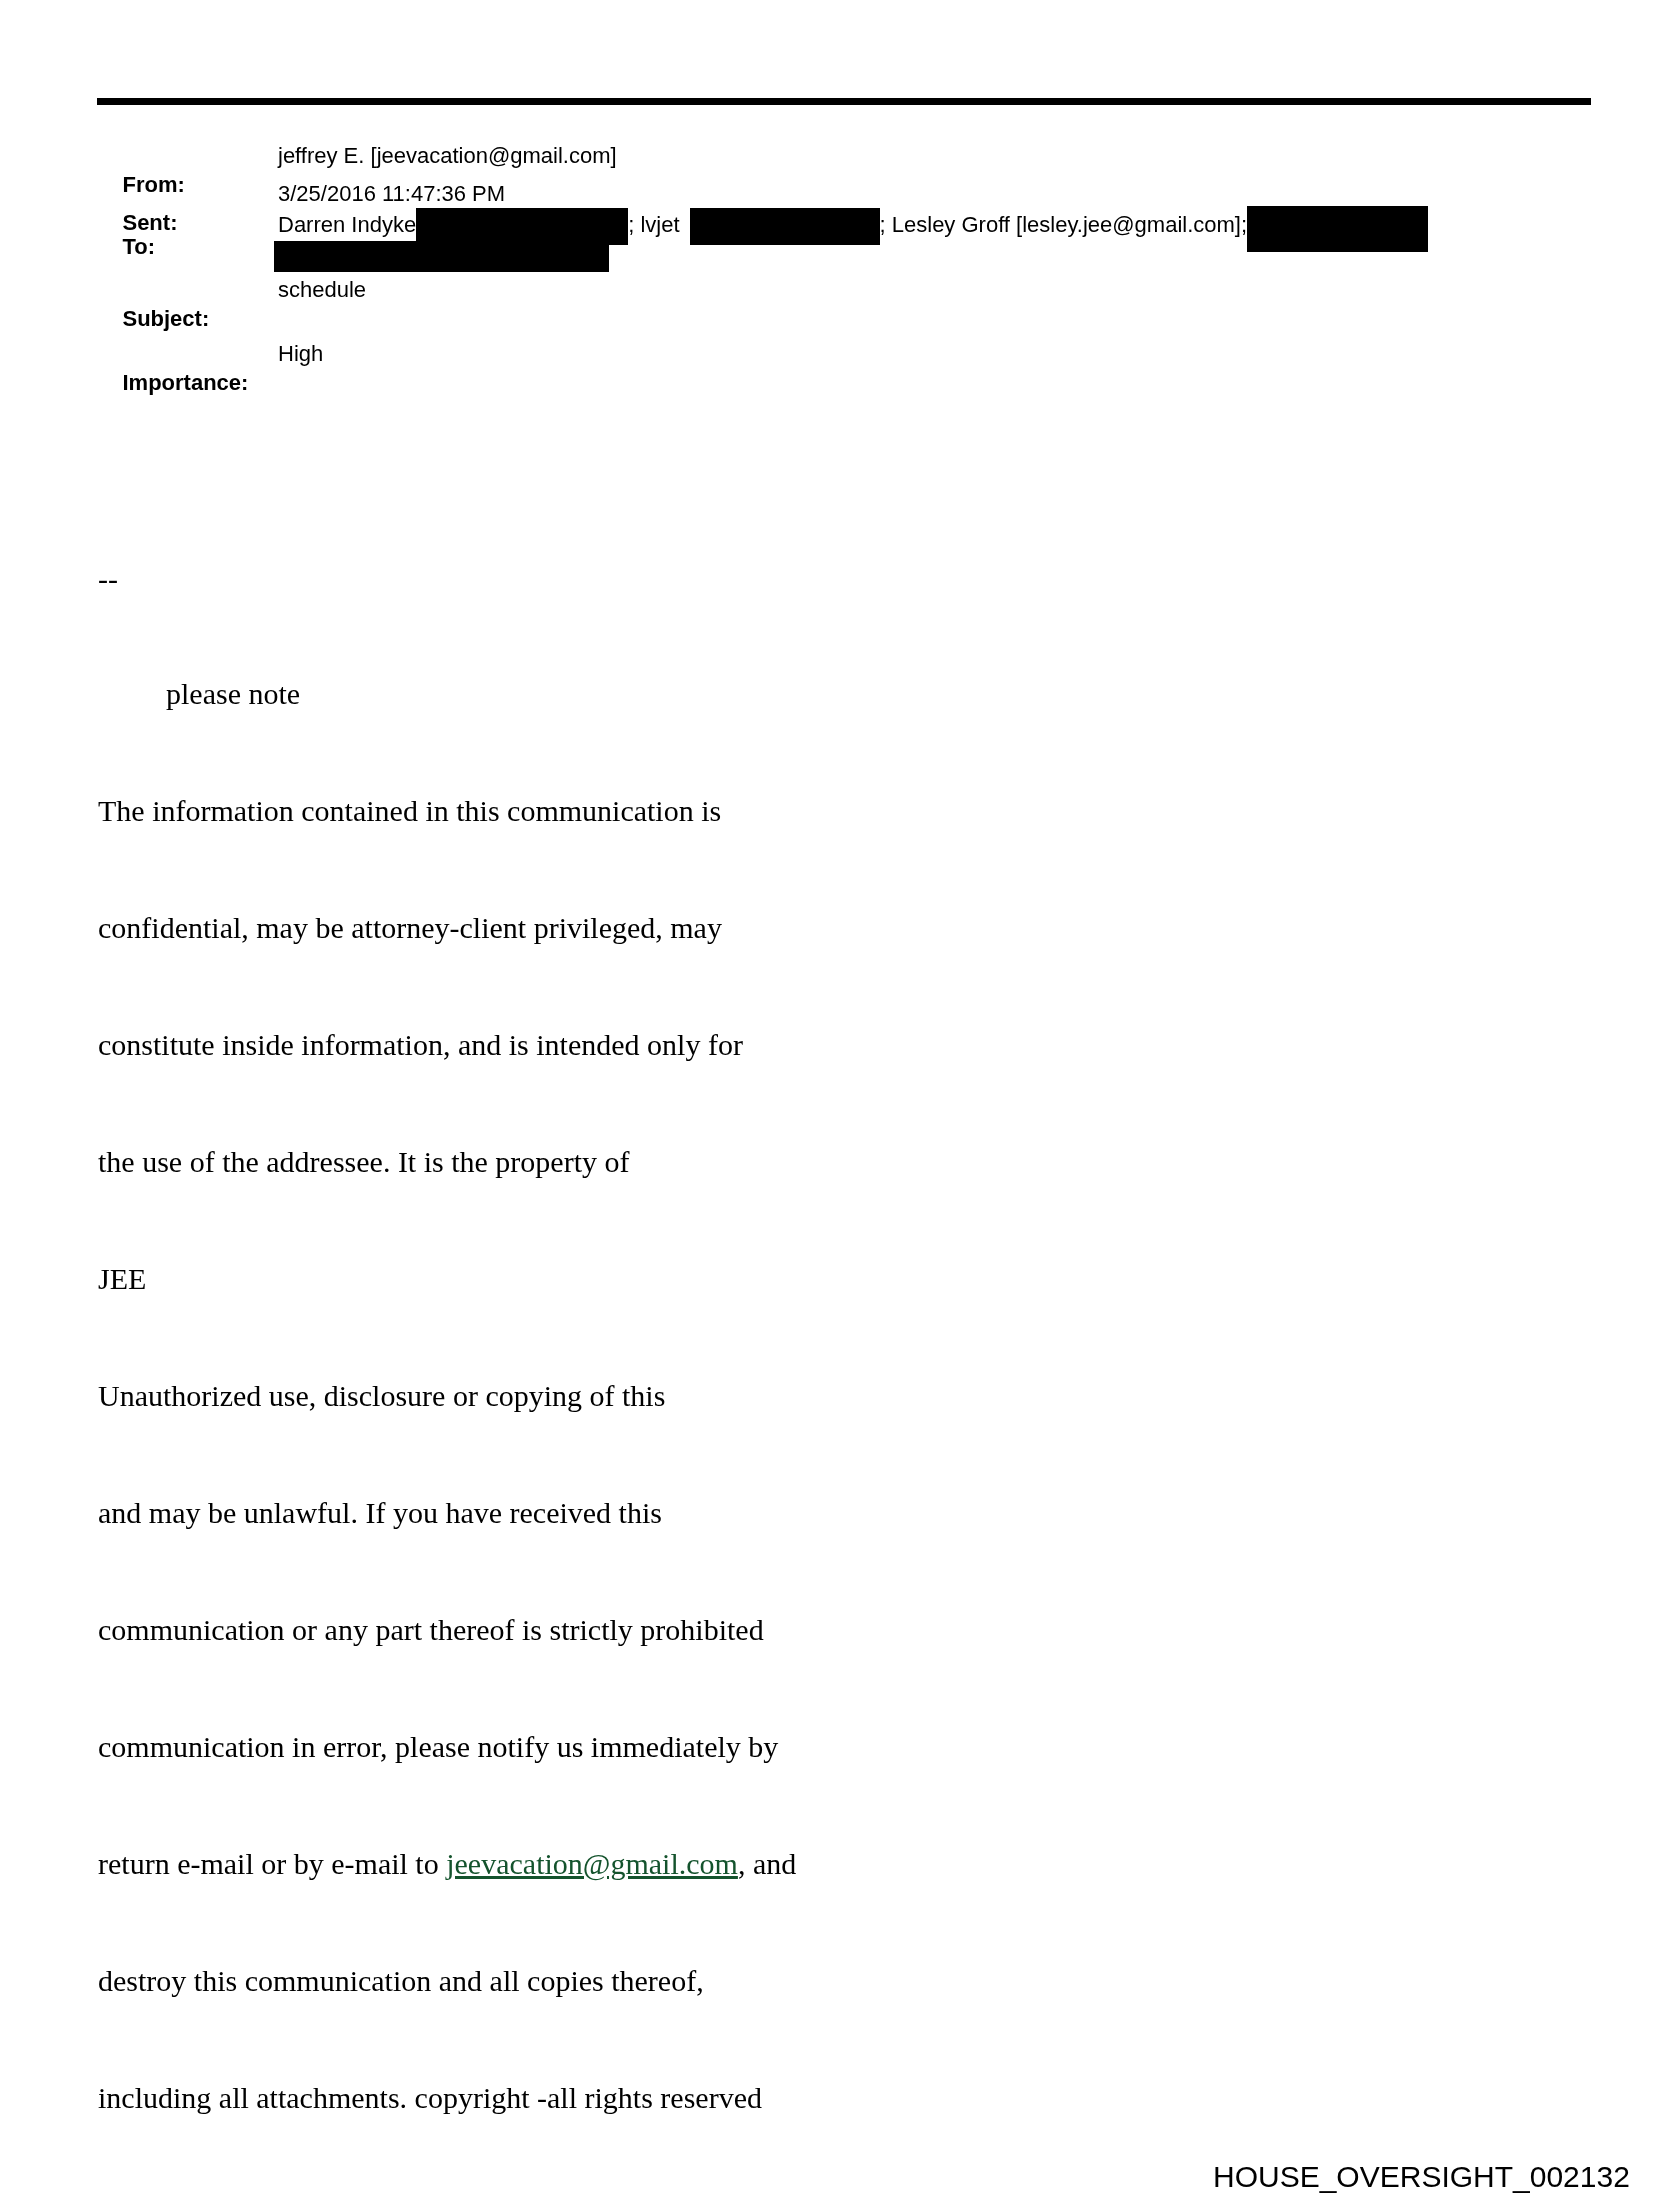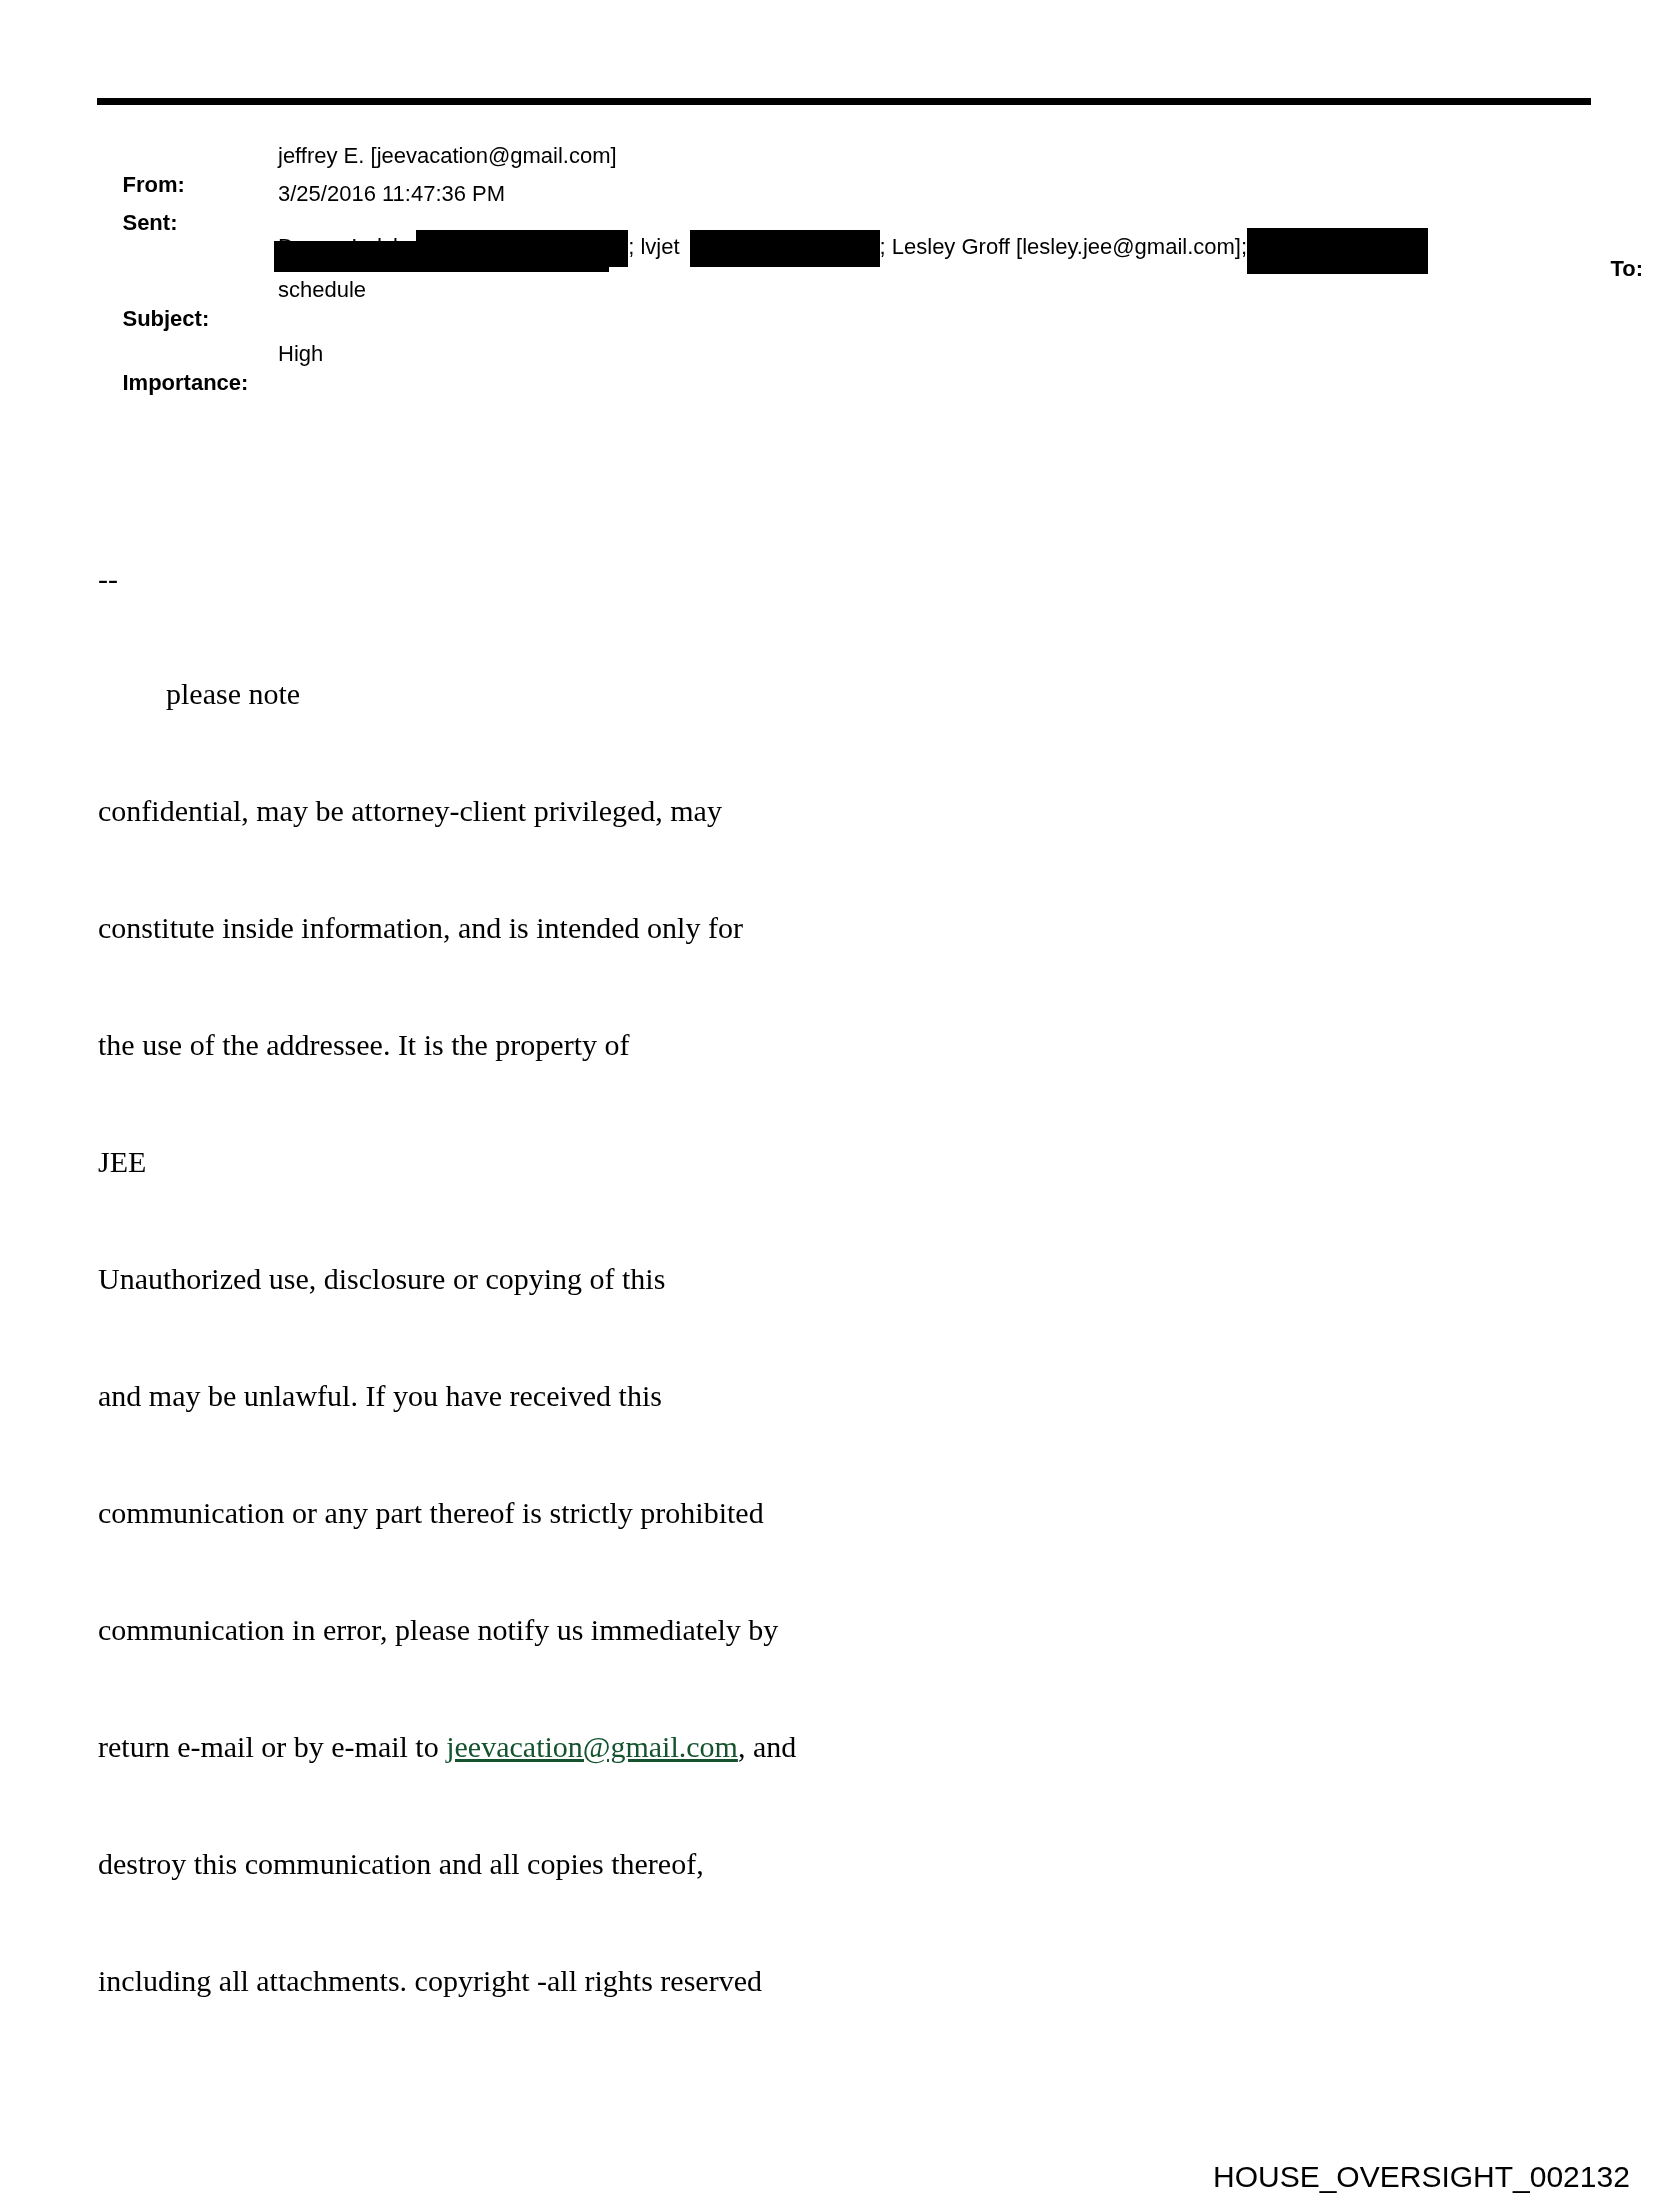--- a/index.html
+++ b/index.html
@@ -28,21 +28,21 @@
   .hrow {
     position: absolute;
     left: 98px;
     width: 1545px;
     font-size: 22px;
     line-height: 29px;
     white-space: pre;
   }
   .hrow-from        { top: 141px; }
   .hrow-sent        { top: 179px; }
-  .hrow-to          { top: 225px; text-align: right; }
+  .hrow-to          { top: 203px; }
   .hrow-subject     { top: 275px; }
   .hrow-importance  { top: 339px; }
 
   .hlabel {
     font-weight: bold;
     display: inline-block;
   }
   .hvalue {
     position: absolute;
     left: 180px; 
@@ -142,20 +142,21 @@
   <div class="hrow hrow-importance">
     <span class="hlabel">Importance:</span>
     <span class="hvalue">High</span>
   </div>
 
 
   <div class="sig-delim serif">--</div>
 
   <div class="disclaimer serif">
     <div class="indent">please note</div>
+    <div>The information contained in this communication is</div>
     <div>confidential, may be attorney-client privileged, may</div>
     <div>constitute inside information, and is intended only for</div>
     <div>the use of the addressee. It is the property of</div>
     <div>JEE</div>
     <div>Unauthorized use, disclosure or copying of this</div>
     <div>and may be unlawful. If you have received this</div>
     <div>communication or any part thereof is strictly prohibited</div>
     <div>communication in error, please notify us immediately by</div>
     <div><span>return e-mail or by e-mail to </span><a class="email-link">jeevacation@gmail.com</a><span>, and</span></div>
     <div>destroy this communication and all copies thereof,</div>

